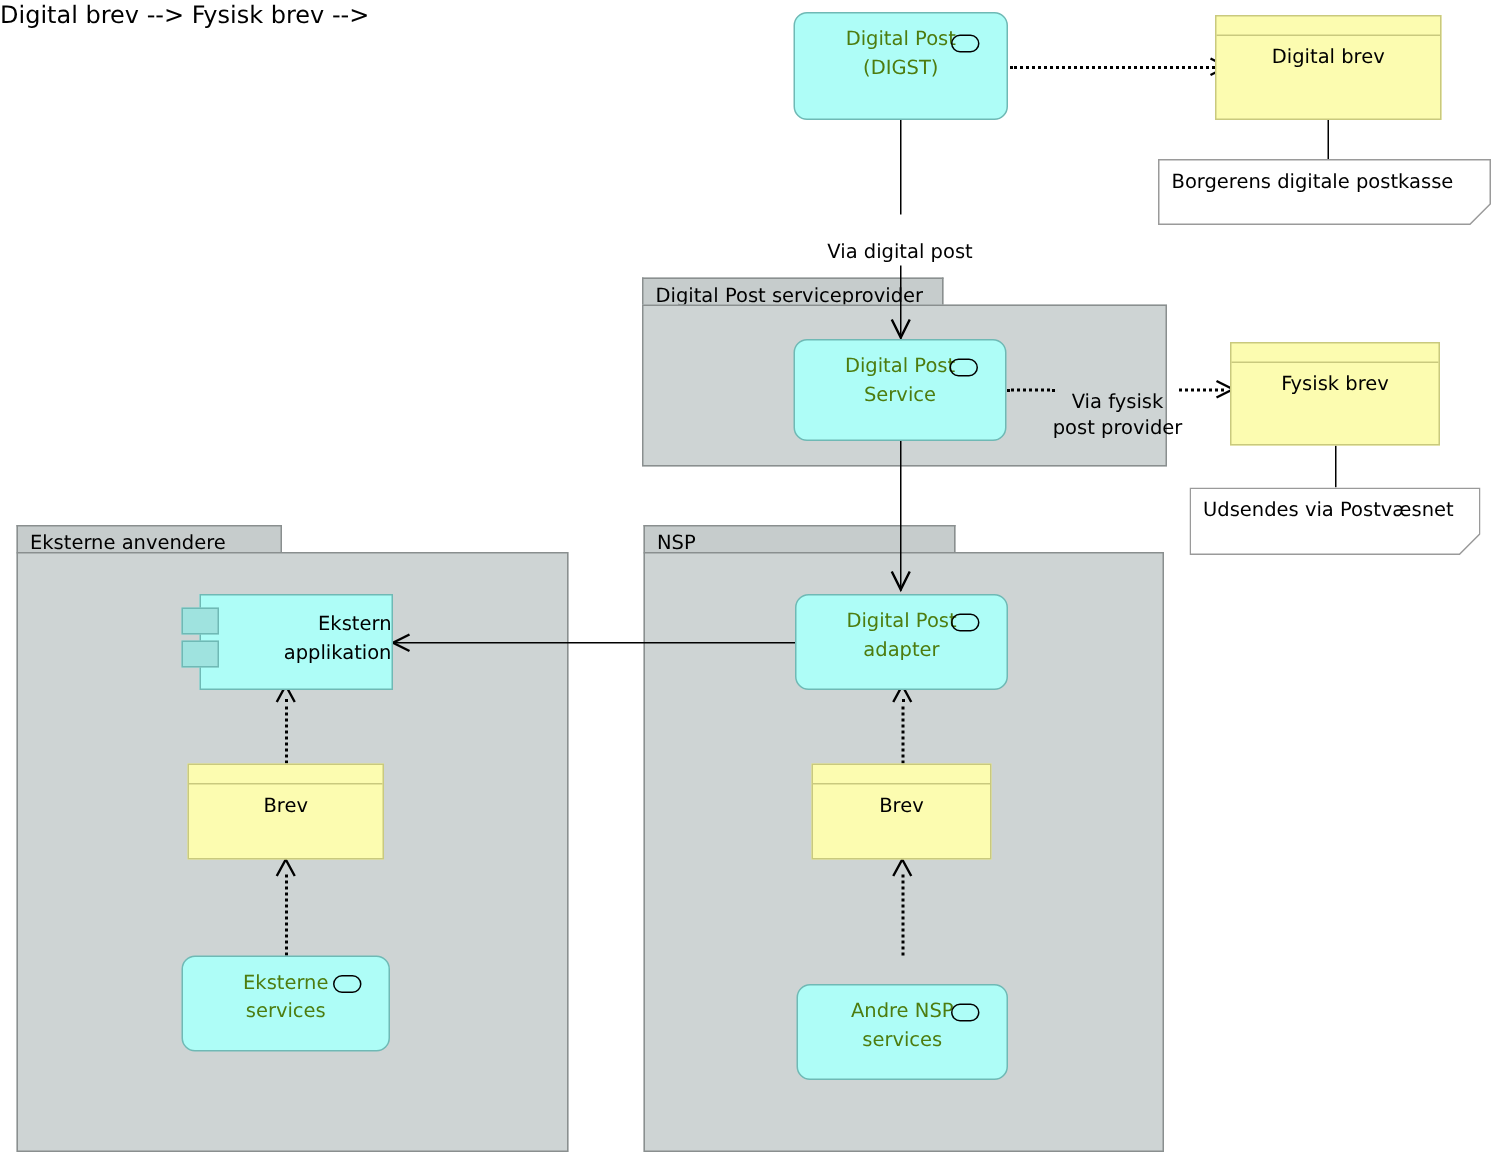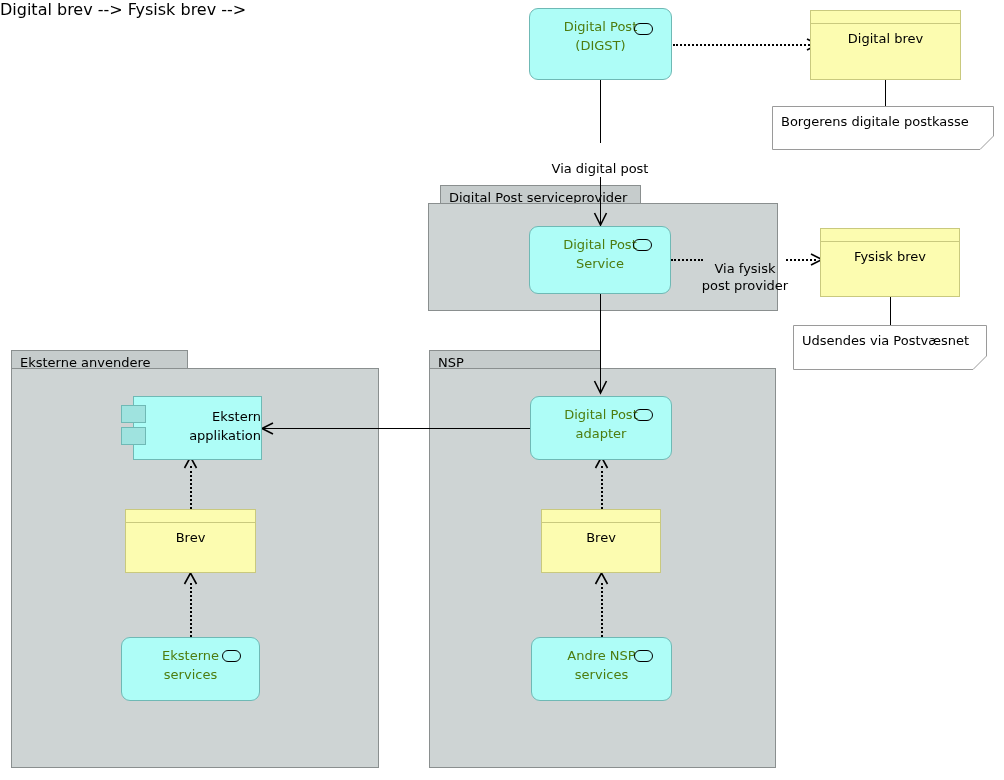--- a/index.html
+++ b/index.html
@@ -162,33 +162,33 @@
   .arrowhead { position: absolute; }
 </style>
 </head>
 <body>
 
 <div id="canvas">
 
   
 
   
-  <div class="pkg-tab" style="left:428px; top:185px; width:201px; height:19px;margin-left:12px;">
+  <div class="pkg-tab" style="left:428px; top:185px; width:201px; height:19px;">
     <span>Digital Post serviceprovider</span>
   </div>
   <div class="pkg-body" style="left:428px; top:203px; width:350px; height:108px;"></div>
 
   
   <div class="pkg-tab" style="left:11px; top:350px; width:177px; height:19px;">
     <span>Eksterne anvendere</span>
   </div>
   <div class="pkg-body" style="left:11px; top:368px; width:368px; height:400px;"></div>
 
   
-  <div class="pkg-tab" style="left:429px; top:350px; width:172px; height:19px;">
+  <div class="pkg-tab" style="left:429px; top:350px; width:208px; height:19px;">
     <span>NSP</span>
   </div>
   <div class="pkg-body" style="left:429px; top:368px; width:347px; height:400px;"></div>
 
   
 
     Digital brev --&gt;
   <div class="dash-h" style="left:673px; top:44px; width:137px;"></div>
   <svg class="arrowhead" style="left:806px; top:37px;" width="14" height="15" viewBox="0 0 14 15">
     <path d="M1 2 L12 7.5 L1 13" fill="none" stroke="#000" stroke-width="1.6"></path>
@@ -328,19 +328,19 @@
     <span class="iface-icon" style="right:18px; top:12px;"></span>
   </div>
 
   
   <div class="doc" style="left:541px; top:509px; width:120px; height:64px;">
     <div class="strip"></div>
     <span class="lbl">Brev</span>
   </div>
 
   
-  <div class="comp-round" style="left:531px; top:637px; width:141px; height:64px;">
+  <div class="comp-round" style="left:531px; top:656px; width:141px; height:64px;">
     <span class="lbl">Andre NSP
 services</span>
     <span class="iface-icon" style="right:18px; top:12px;"></span>
   </div>
 
 </div>
 
 </body></html>

